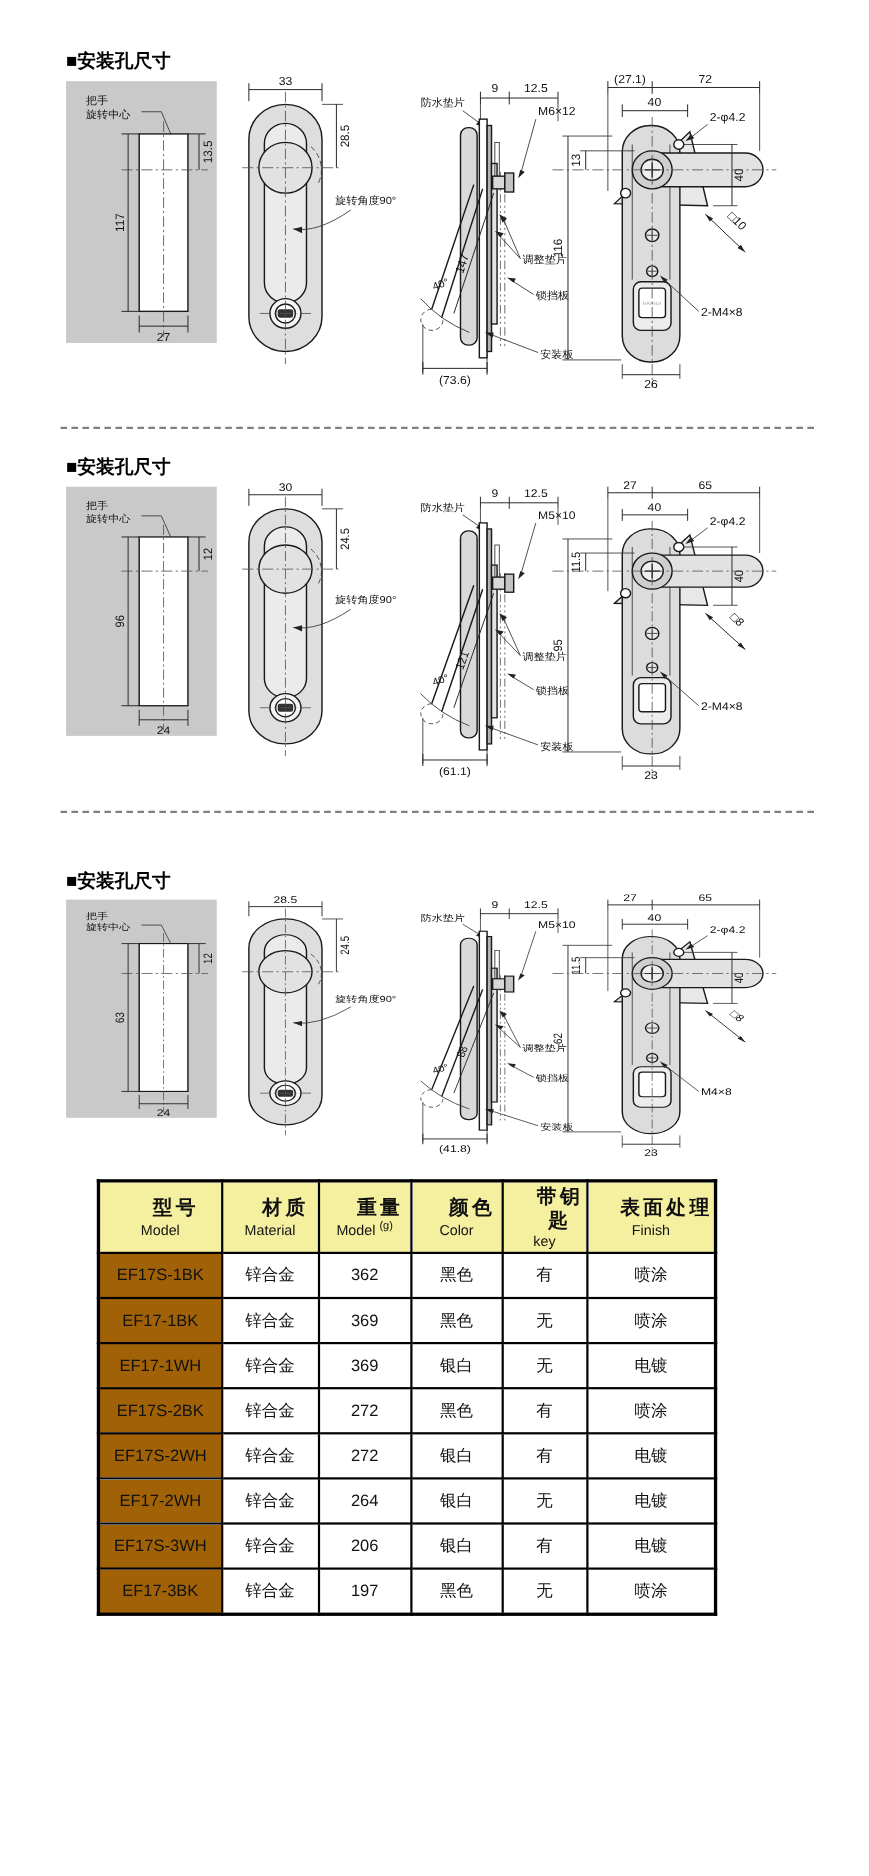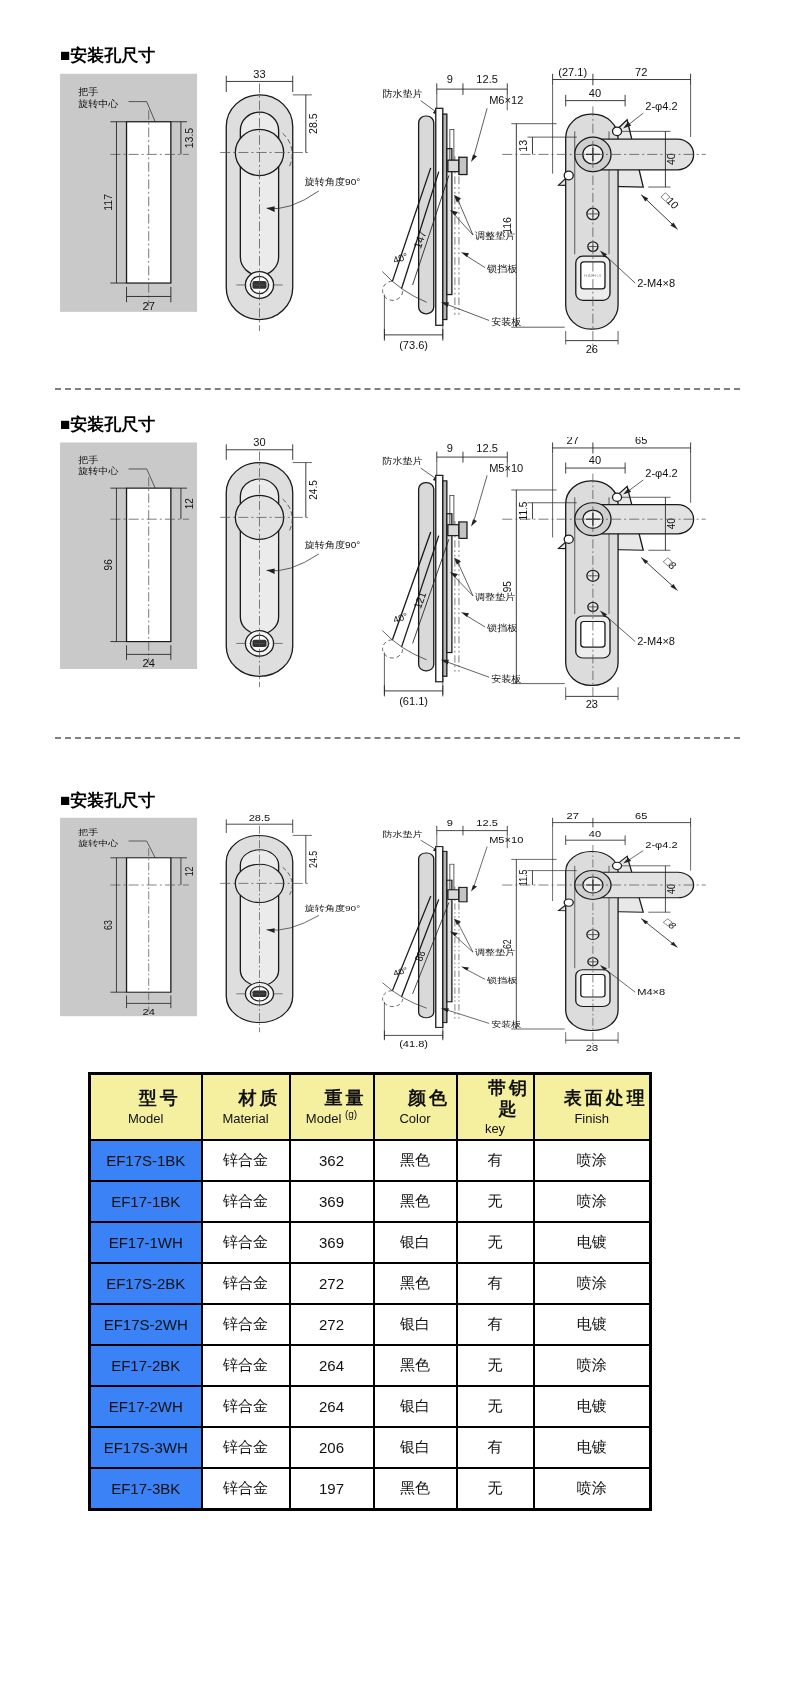--- a/index.html
+++ b/index.html
@@ -30,21 +30,21 @@
 
   
   .spec-table { position:absolute; left:88px; top:1072px; width:561px; }
   table { width:100%; border-collapse:collapse; table-layout:fixed; border:3px solid #000; }
   th, td { border:2px solid #000; text-align:center; vertical-align:middle; overflow:hidden; }
   thead th { background:#f5efa0; height:52px; padding:3px 0 2px; }
   .h-zh { font-size:18px; font-weight:bold; letter-spacing:3px; line-height:1.15;padding-left:28px; }
   .h-en { font-size:13px; font-weight:normal; line-height:1.1; }
   .h-en sup { font-size:10px; }
   tbody td { height:41px; font-size:15px; background:#fff; }
-  tbody td:first-child { background:#3b82f6; font-size:15px; }
+  tbody td:first-child { background:#a16207; font-size:15px; }
 </style>
 </head>
 <body>
 
 <div id="sections">
   <div class="section s0">
     <div class="section-title">■安装孔尺寸</div>
     <svg class="d-svg" viewBox="0 0 690 300" preserveAspectRatio="none">
 
       <g>
@@ -614,28 +614,20 @@
 
   <tr>
     <td>EF17S-2WH</td>
     <td>锌合金</td>
     <td>272</td>
     <td>银白</td>
     <td>有</td>
     <td>电镀</td>
   </tr>
 
-  <tr>
-    <td>EF17-2BK</td>
-    <td>锌合金</td>
-    <td>264</td>
-    <td>黑色</td>
-    <td>无</td>
-    <td>喷涂</td>
-  </tr>
 
   <tr>
     <td>EF17-2WH</td>
     <td>锌合金</td>
     <td>264</td>
     <td>银白</td>
     <td>无</td>
     <td>电镀</td>
   </tr>
 

